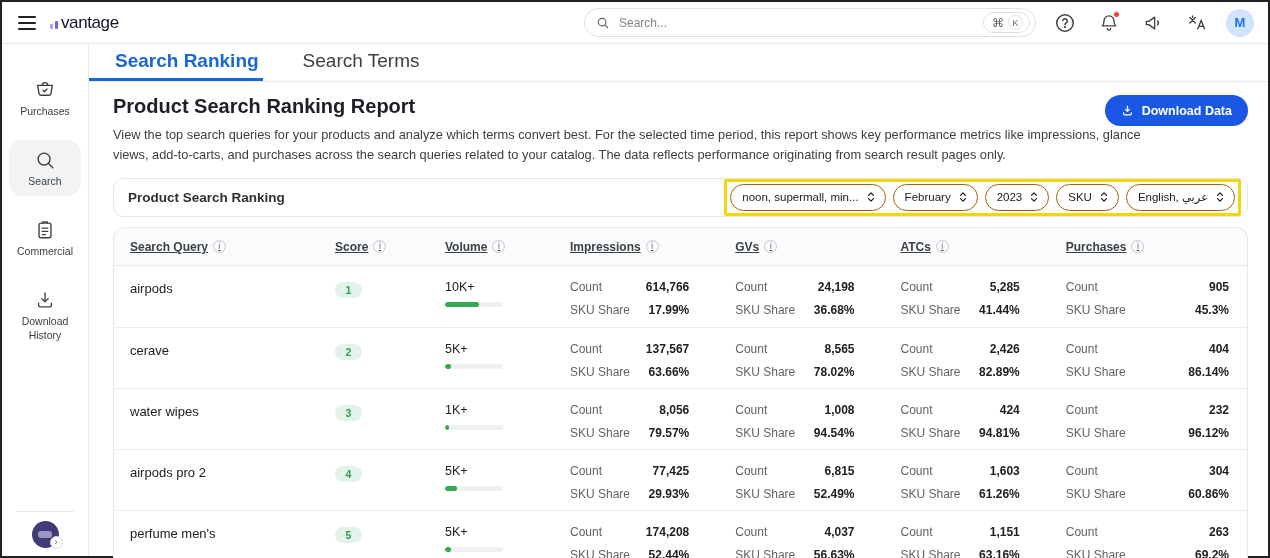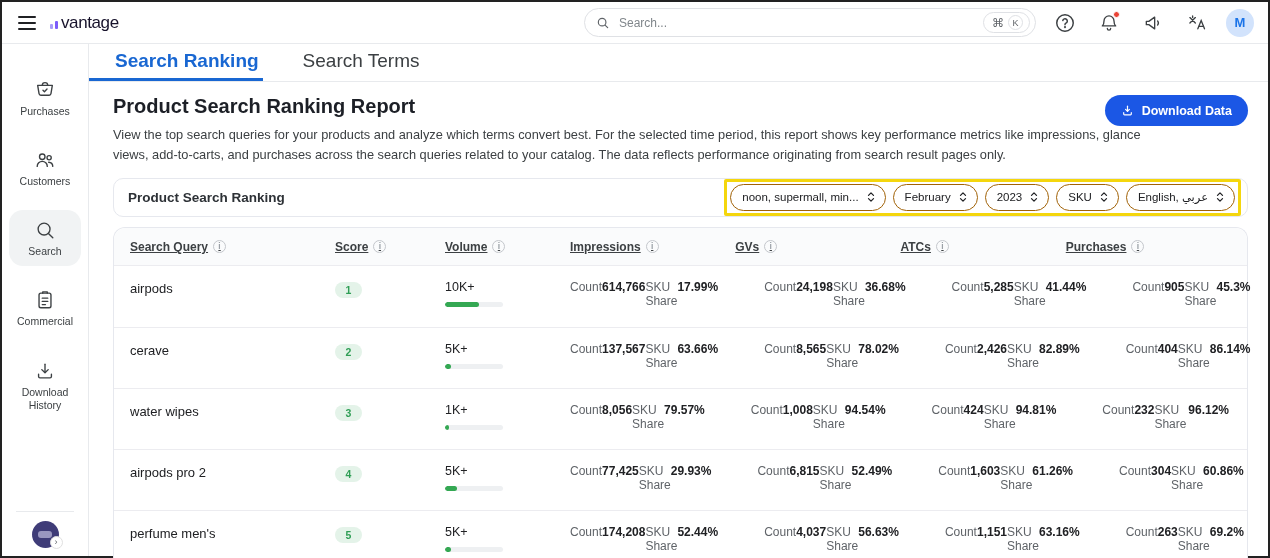--- a/index.html
+++ b/index.html
@@ -72,21 +72,21 @@
   .thead { padding:12px 16px 11px; background:#fafbfc; border-bottom:1px solid #ececf0; border-radius:12px 12px 0 0; }
   .th { display:flex; align-items:center; gap:5px; font-size:12px; font-weight:700; color:#3c4043;text-decoration:underline; }
   .info-i { width:13px; height:13px; border:1px solid #c4c7cc; border-radius:50%; color:#9aa0a6; font-size:8.5px; font-style:normal; display:grid; place-items:center; line-height:1; }
   .trow { padding:14px 16px 12px; border-top:1px solid #ececf0; height:61px; }
   .trow:first-of-type { border-top:none; }
   .q-cell { font-size:13px; color:#202124; padding-top:1px; }
   .score-badge { display:inline-grid; place-items:center; min-width:27px; height:16px; border-radius:9px; background:var(--green_badge_bg,#e4f3e9); color:var(--green_badge_text,#2f9e55); font-size:10.5px; font-weight:700; }
   .vol-cell .vol-text { font-size:12.5px; color:#202124; }
   .vol-bar { margin-top:8px; width:58px; height:5px; border-radius:3px; background:#eef0f2; overflow:hidden; }
   .vol-bar i { display:block; height:100%; border-radius:3px; background:var(--green,#34a853); }
-  .mgroup { display:flex; flex-direction:row; padding-right:46px; }
+  .mgroup { display:flex; flex-direction:column; gap:9px; padding-right:46px; }
   .mgroup.last { padding-right:2px; }
   .mline { display:flex; justify-content:space-between; align-items:baseline; font-size:12px; }
   .mlabel { color:#5f6368; }
   .mvalue { color:#202124; font-weight:600; }
 </style>
 </head>
 <body>
 
 <div class="frame">
 
@@ -148,29 +148,20 @@
   <div class="app-body">
 
     <div class="sidebar">
       <div class="side-item">
         <svg width="22" height="22" viewBox="0 0 24 24" fill="none" stroke="currentColor" stroke-width="1.5" stroke-linecap="round" stroke-linejoin="round">
             <path d="M4 7h16l-1.5 9a2 2 0 0 1-2 1.7h-9A2 2 0 0 1 5.5 16L4 7Z"></path>
             <path d="M9 7a3 3 0 0 1 6 0"></path>
             <path d="m9.8 12.2 1.6 1.6 2.8-2.8"></path>
           </svg>
         <span>Purchases</span>
-      </div>
-      <div class="side-item">
-        <svg width="22" height="22" viewBox="0 0 24 24" fill="none" stroke="currentColor" stroke-width="1.5" stroke-linecap="round" stroke-linejoin="round">
-            <circle cx="9" cy="8.5" r="3"></circle>
-            <path d="M3.5 19a5.5 5.5 0 0 1 11 0"></path>
-            <circle cx="16.5" cy="9.5" r="2.3"></circle>
-            <path d="M16 14.5a4.8 4.8 0 0 1 4.5 4.5"></path>
-          </svg>
-        <span>Customers</span>
       </div>
       <div class="side-item hl">
         <svg width="22" height="22" viewBox="0 0 24 24" fill="none" stroke="currentColor" stroke-width="1.5" stroke-linecap="round">
             <circle cx="11" cy="11" r="6.5"></circle>
             <path d="m16 16 4.5 4.5"></path>
           </svg>
         <span>Search</span>
       </div>
       <div class="side-item">
         <svg width="22" height="22" viewBox="0 0 24 24" fill="none" stroke="currentColor" stroke-width="1.5" stroke-linecap="round" stroke-linejoin="round">

